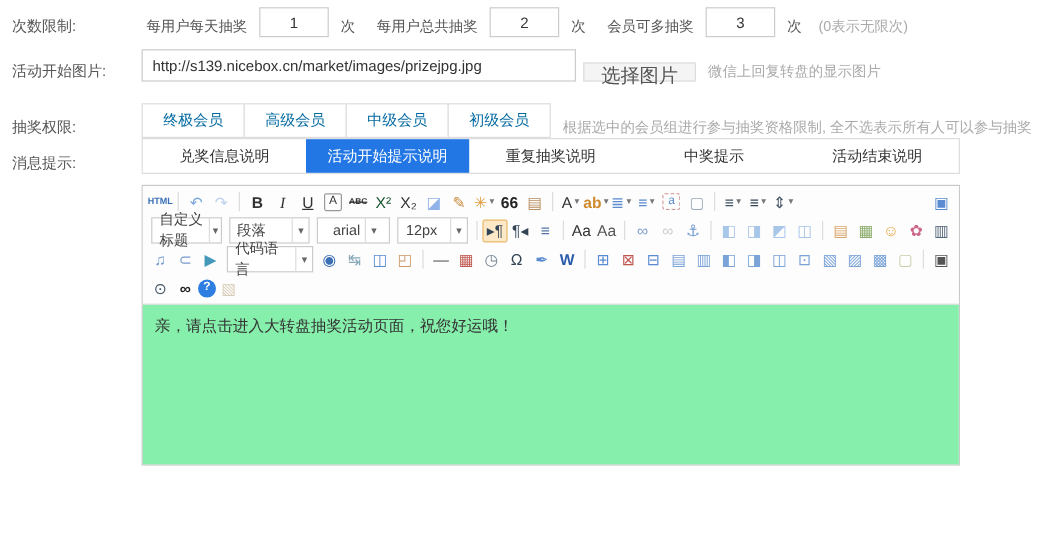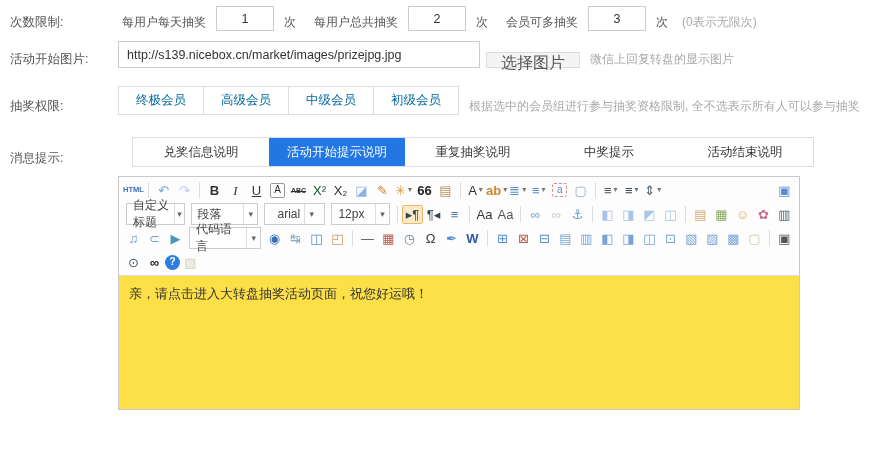--- a/index.html
+++ b/index.html
@@ -51,31 +51,31 @@
   .b { font-weight:bold; }
   .it { font-style:italic; font-family:"Liberation Serif","DejaVu Serif",serif; }
   .u { text-decoration:underline; }
   .boxed { border:1px solid #999; min-width:15px; height:15px; font-size:10px; margin:0 3px; }
   .strike { font-size:7px; font-weight:bold; text-decoration:line-through; }
   .dashed { border:1px dashed #d09090; min-width:15px; height:14px; font-size:10px; margin:0 3px; }
   .round-blue { background:#2e7de0; border-radius:50%; min-width:15px; width:15px; height:15px; font-size:10px; font-weight:bold; }
   .hl { background:#fde9c8; border:1px solid #e8b96a; }
   .crt { font-size:8px; color:#777; margin-left:2px; }
 
-  .edit-area { height:133px; padding:8px 10px; font-size:13px; color:#333; background:#fde047;
+  .edit-area { height:133px; padding:8px 10px; font-size:13px; color:#333; background:#86efac;
     line-height:1.5; cursor:text; }
 
   
   .footer { position:absolute; left:0; bottom:0; width:875px; height:42px;
     background:#f7f7f7; border-top:1px solid #e2e2e2; display:flex;
     align-items:center; justify-content:flex-end; }
   .save-btn { width:97px; height:29px; background:#1f7ce4; color:#fff; border:none;
     font-size:14px; cursor:pointer; font-family:inherit; }
 
-  .mt10 { margin-top:10px; } .mt18 { margin-top:18px; } .mt12 { margin-top:22px;gap:14px; }
+  .mt10 { margin-top:10px; } .mt18 { margin-top:18px; } .mt12 { margin-top:0; }
 </style>
 </head>
 <body>
 
 <div class="page">
 
   <div class="row">
     <div class="flabel">次数限制:</div>
     <span class="lim-text">每用户每天抽奖</span>
     <input class="lim-input" value="1" style="">

